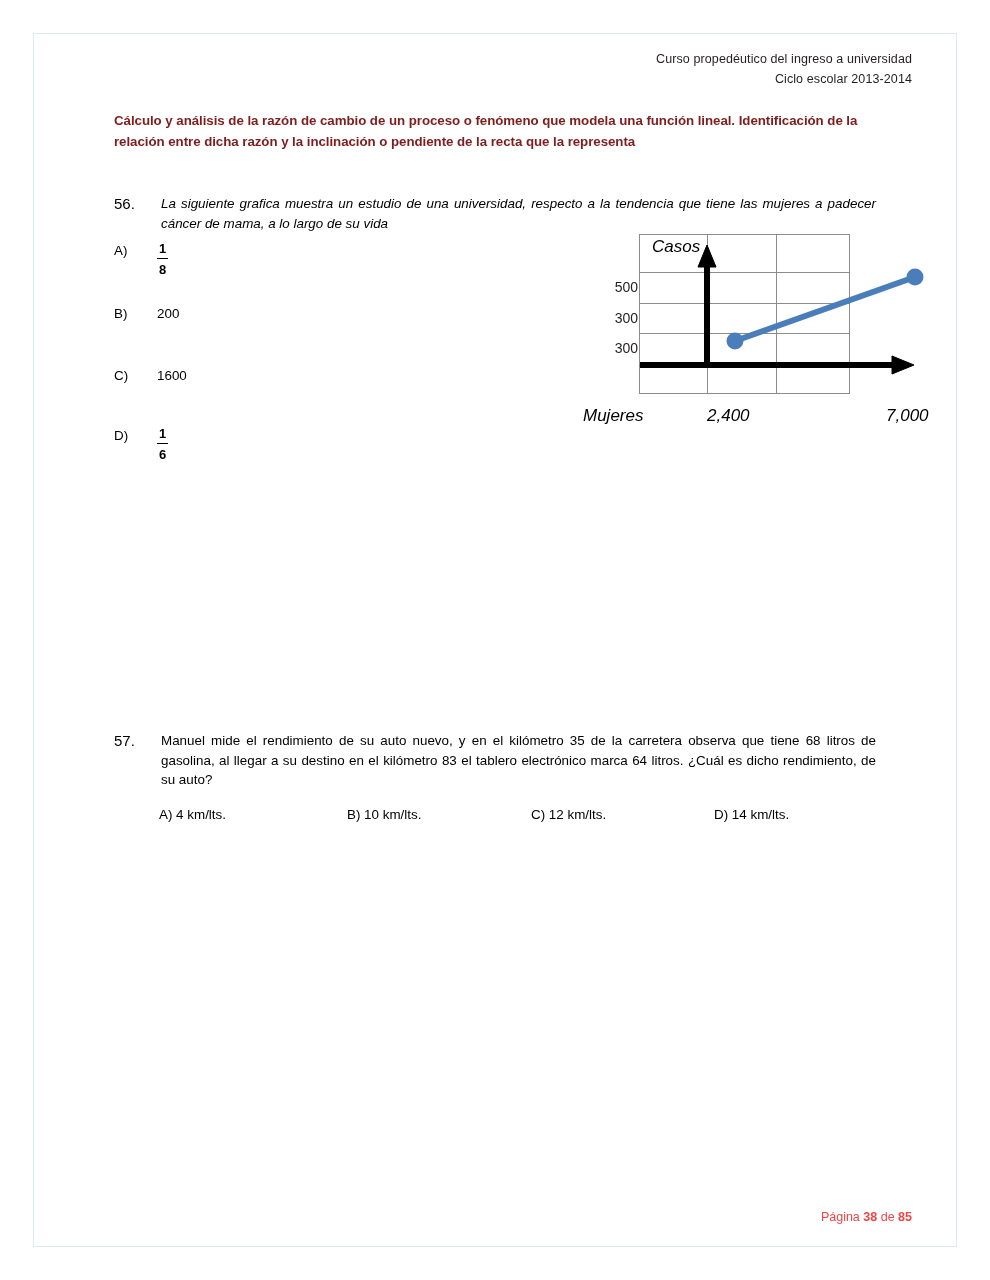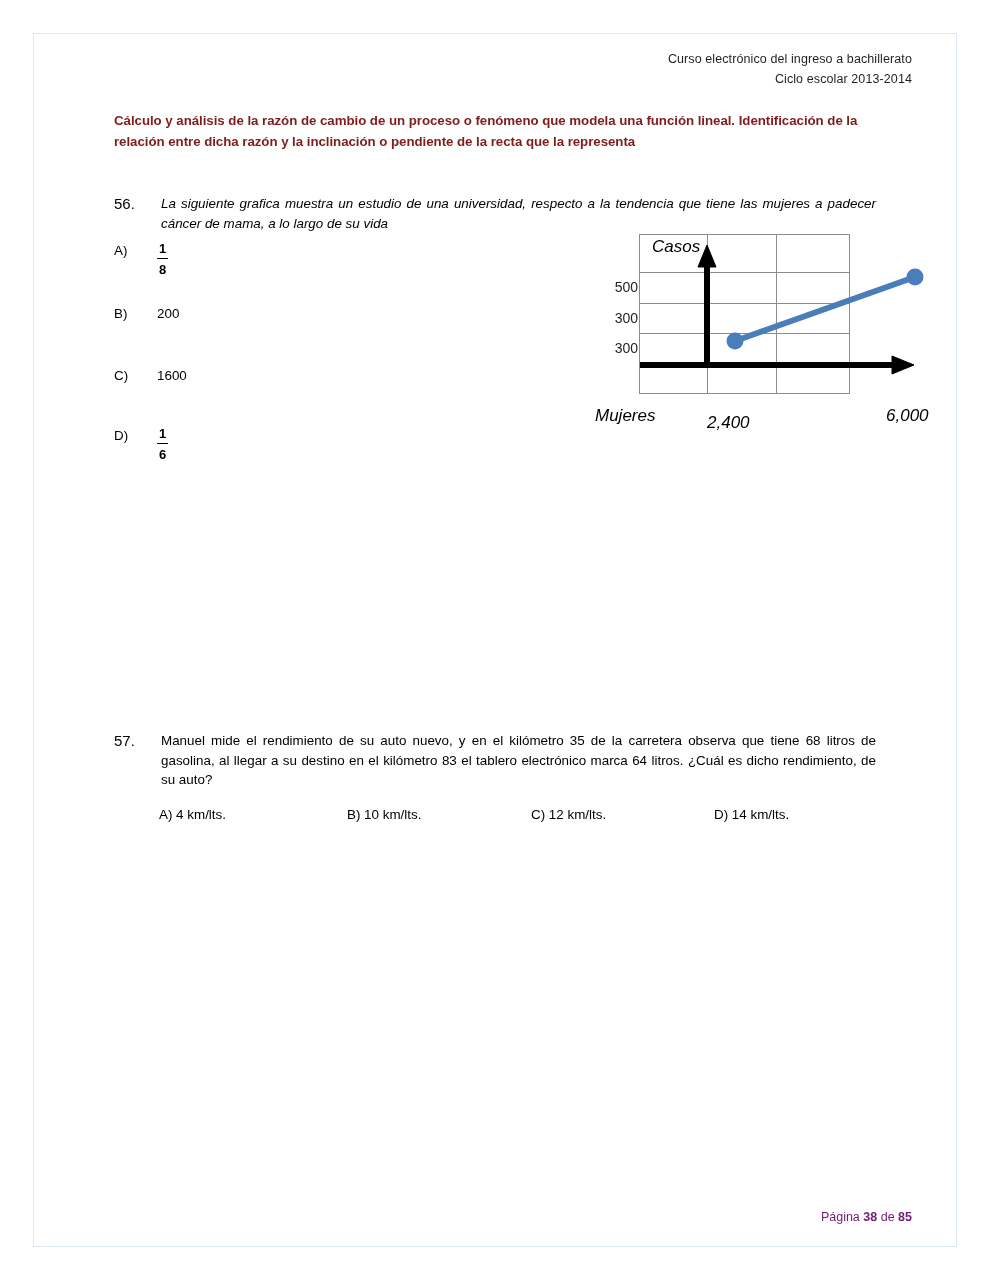--- a/index.html
+++ b/index.html
@@ -155,53 +155,53 @@
     top: 0;
   }
   .chart-label {
     position: absolute;
     font-size: 17px;
     color: #000000;
     white-space: nowrap;
     font-style: italic;
   }
   #lbl-casos   { left: 78px;  top: 8px; }
-  #lbl-mujeres { left: 21px;   top: 177px; }
-  #lbl-x1      { left: 133px; top: 184px; }
+  #lbl-mujeres { left: 9px;   top: 177px; }
+  #lbl-x1      { left: 133px; top: 177px; }
   #lbl-x2      { left: 312px; top: 177px; }
   .ytick {
     position: absolute;
     font-size: 14px;
     color: #231f20;
     text-align: right;
     width: 42px;
   }
   #ytick-500 { left: 22px; top: 50px; }
   #ytick-400 { left: 22px; top: 81px; }
   #ytick-300 { left: 22px; top: 111px; }
 
   
   .footer {
     position: absolute;
     right: 44px;
     bottom: 22px;
     font-size: 12.5px;
-    color: #701a75;
+    color: #ef4444;
     white-space: nowrap;
   }
   .footer b { font-weight: bold; }
 </style>
 </head>
 <body>
 
 <div class="page">
   <div class="inner">
 
     <div class="doc-header">
-      <div>Curso electrónico del ingreso a bachillerato</div>
+      <div>Curso propedéutico del ingreso a universidad</div>
       <div>Ciclo escolar 2013-2014</div>
     </div>
 
     <div class="section-title">Cálculo y análisis de la razón de cambio de un proceso o fenómeno que modela una función lineal. Identificación de la relación entre dicha razón y la inclinación o pendiente de la recta que la representa</div>
 
     <div class="q-number" id="q56-number">56.</div>
     <div class="q-text" id="q56-text">La siguiente grafica muestra un estudio de una universidad, respecto a la tendencia que tiene las mujeres a padecer cáncer de mama, a lo largo de su vida</div>
 
     <div class="ans56" id="a56-A">
       <span class="letter">A)</span>
@@ -256,21 +256,21 @@
         <g>
           <line x1="161" y1="112" x2="341" y2="48" stroke="#4A7EBB" stroke-width="6" stroke-linecap="round"></line>
           <circle cx="161" cy="112" r="8.5" fill="#4A7EBB"></circle>
           <circle cx="341" cy="48" r="8.5" fill="#4A7EBB"></circle>
         </g>
       </svg>
 
       <div class="chart-label" id="lbl-casos">Casos</div>
       <div class="chart-label" id="lbl-mujeres">Mujeres</div>
       <div class="chart-label" id="lbl-x1">2,400</div>
-      <div class="chart-label" id="lbl-x2">6,000</div>
+      <div class="chart-label" id="lbl-x2">7,000</div>
 
       <div class="ytick" id="ytick-500">500</div>
       <div class="ytick" id="ytick-400">300</div>
       <div class="ytick" id="ytick-300">300</div>
     </div>
 
     <div class="q-number" id="q57-number">57.</div>
     <div class="q-text" id="q57-text">Manuel mide el rendimiento de su auto nuevo, y en el kilómetro 35 de la carretera observa que tiene 68 litros de gasolina, al llegar a su destino en el kilómetro 83 el tablero electrónico marca 64 litros. ¿Cuál es dicho rendimiento, de su auto?</div>
 
     <div class="ans57-row">

